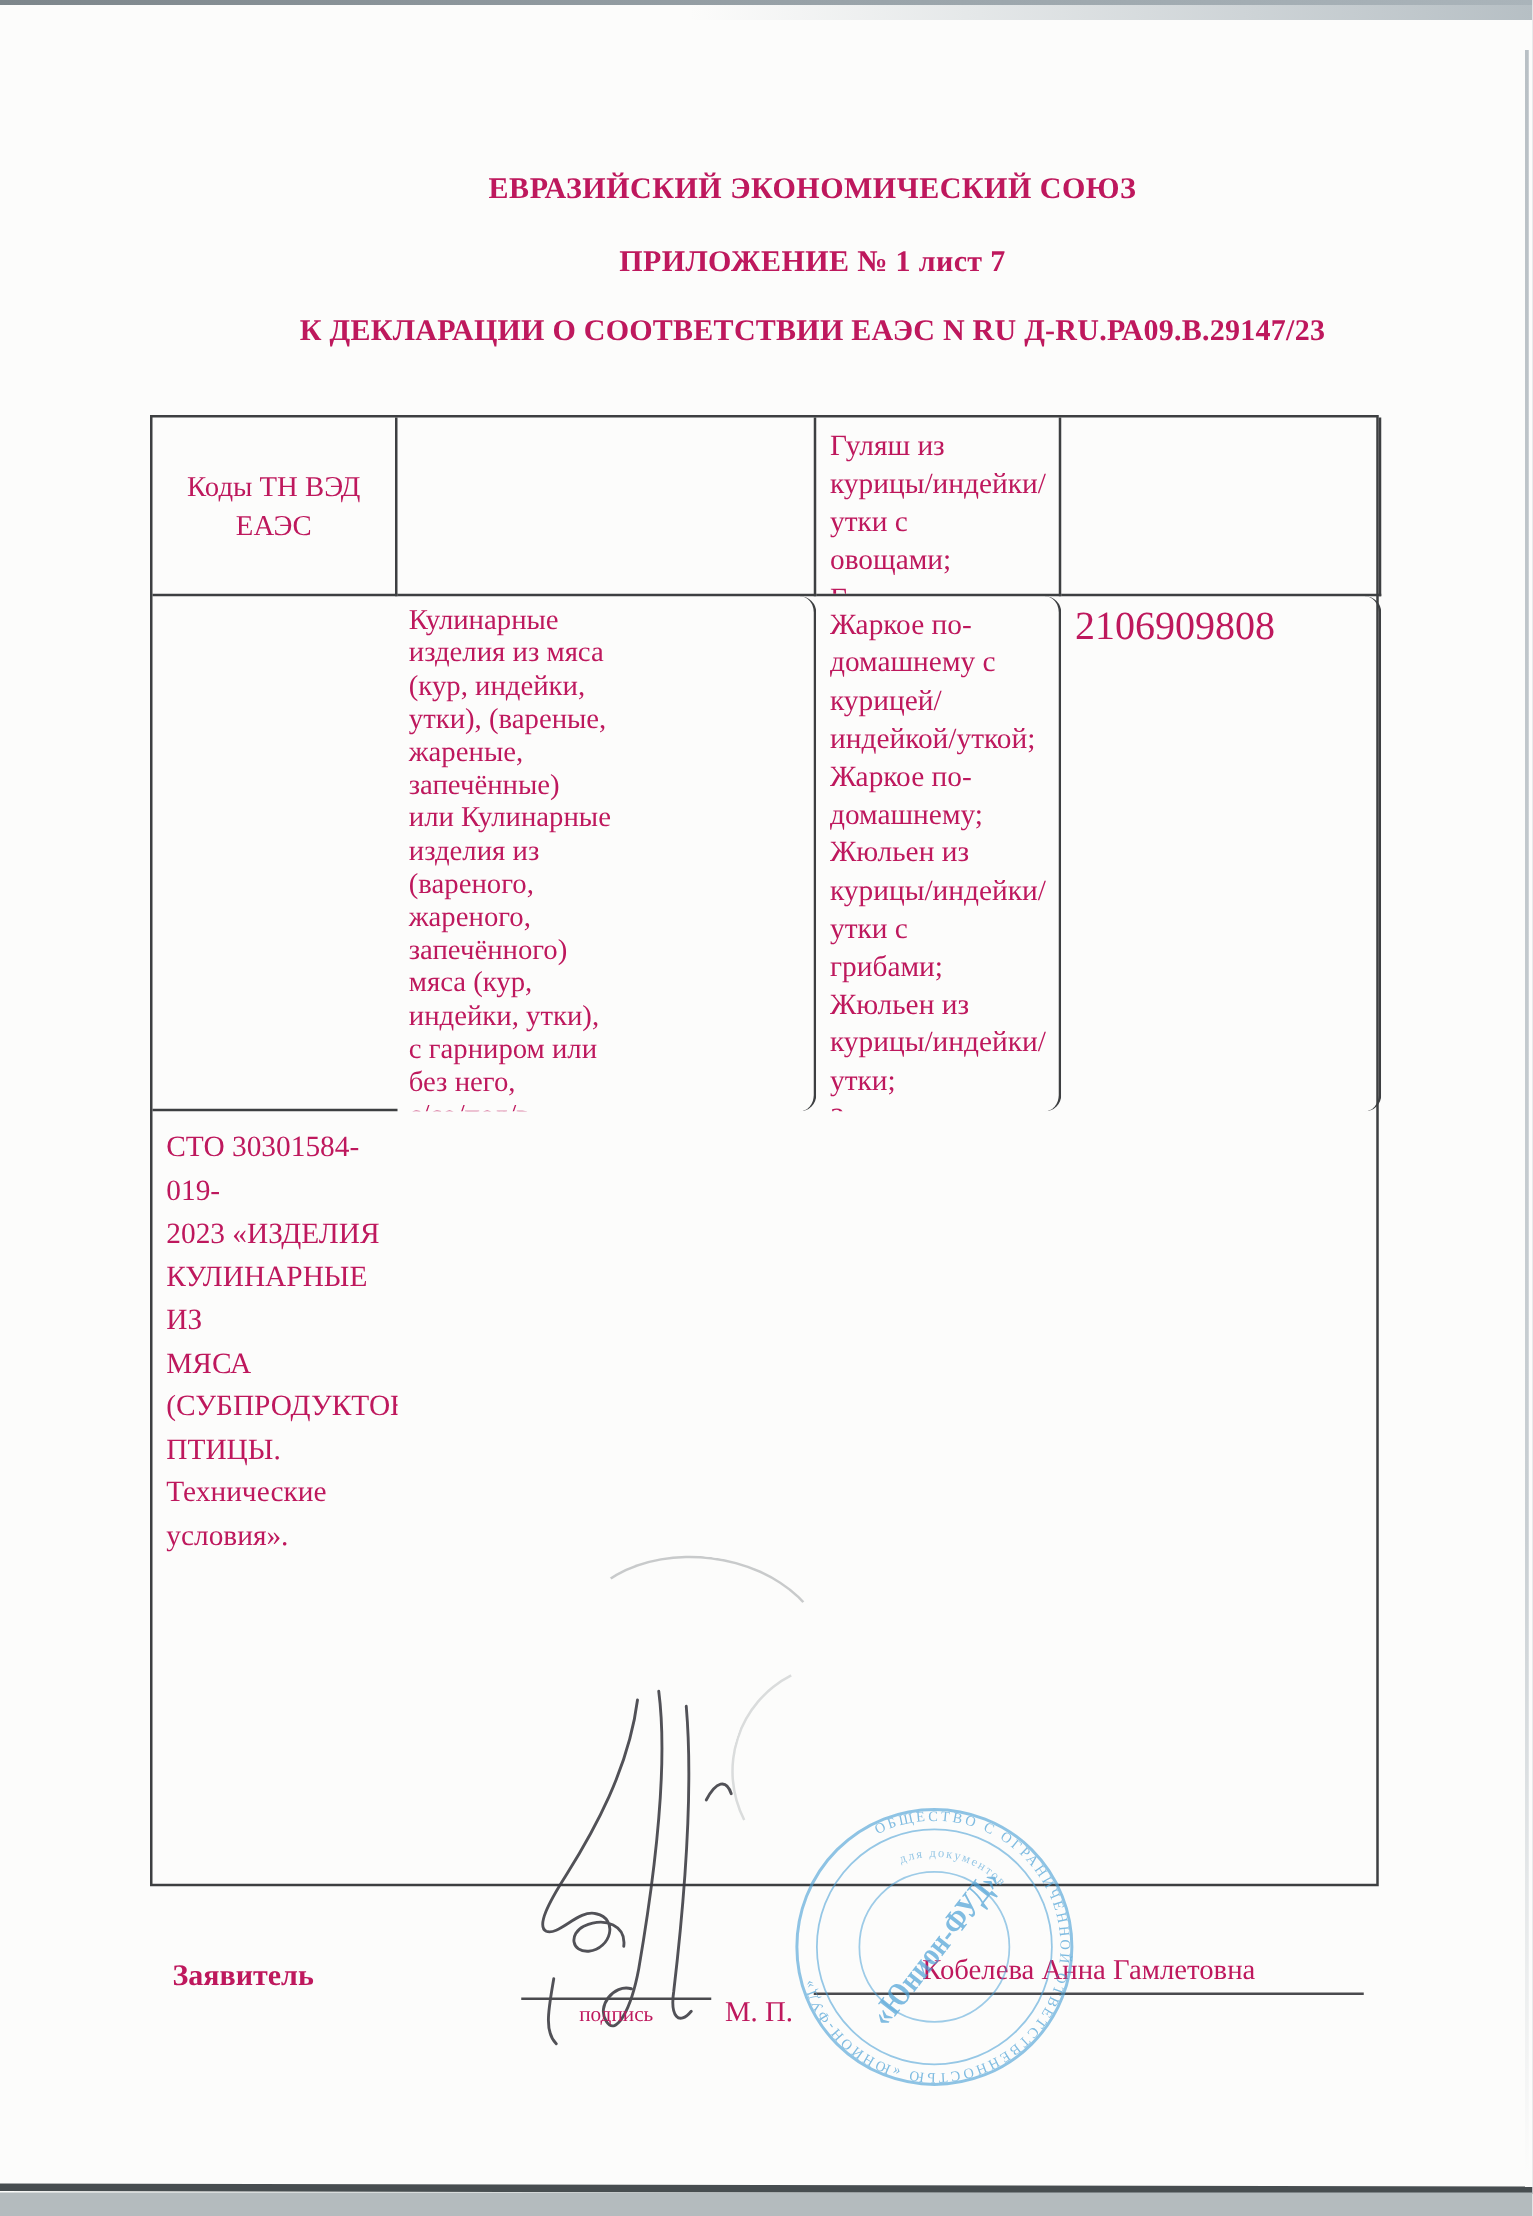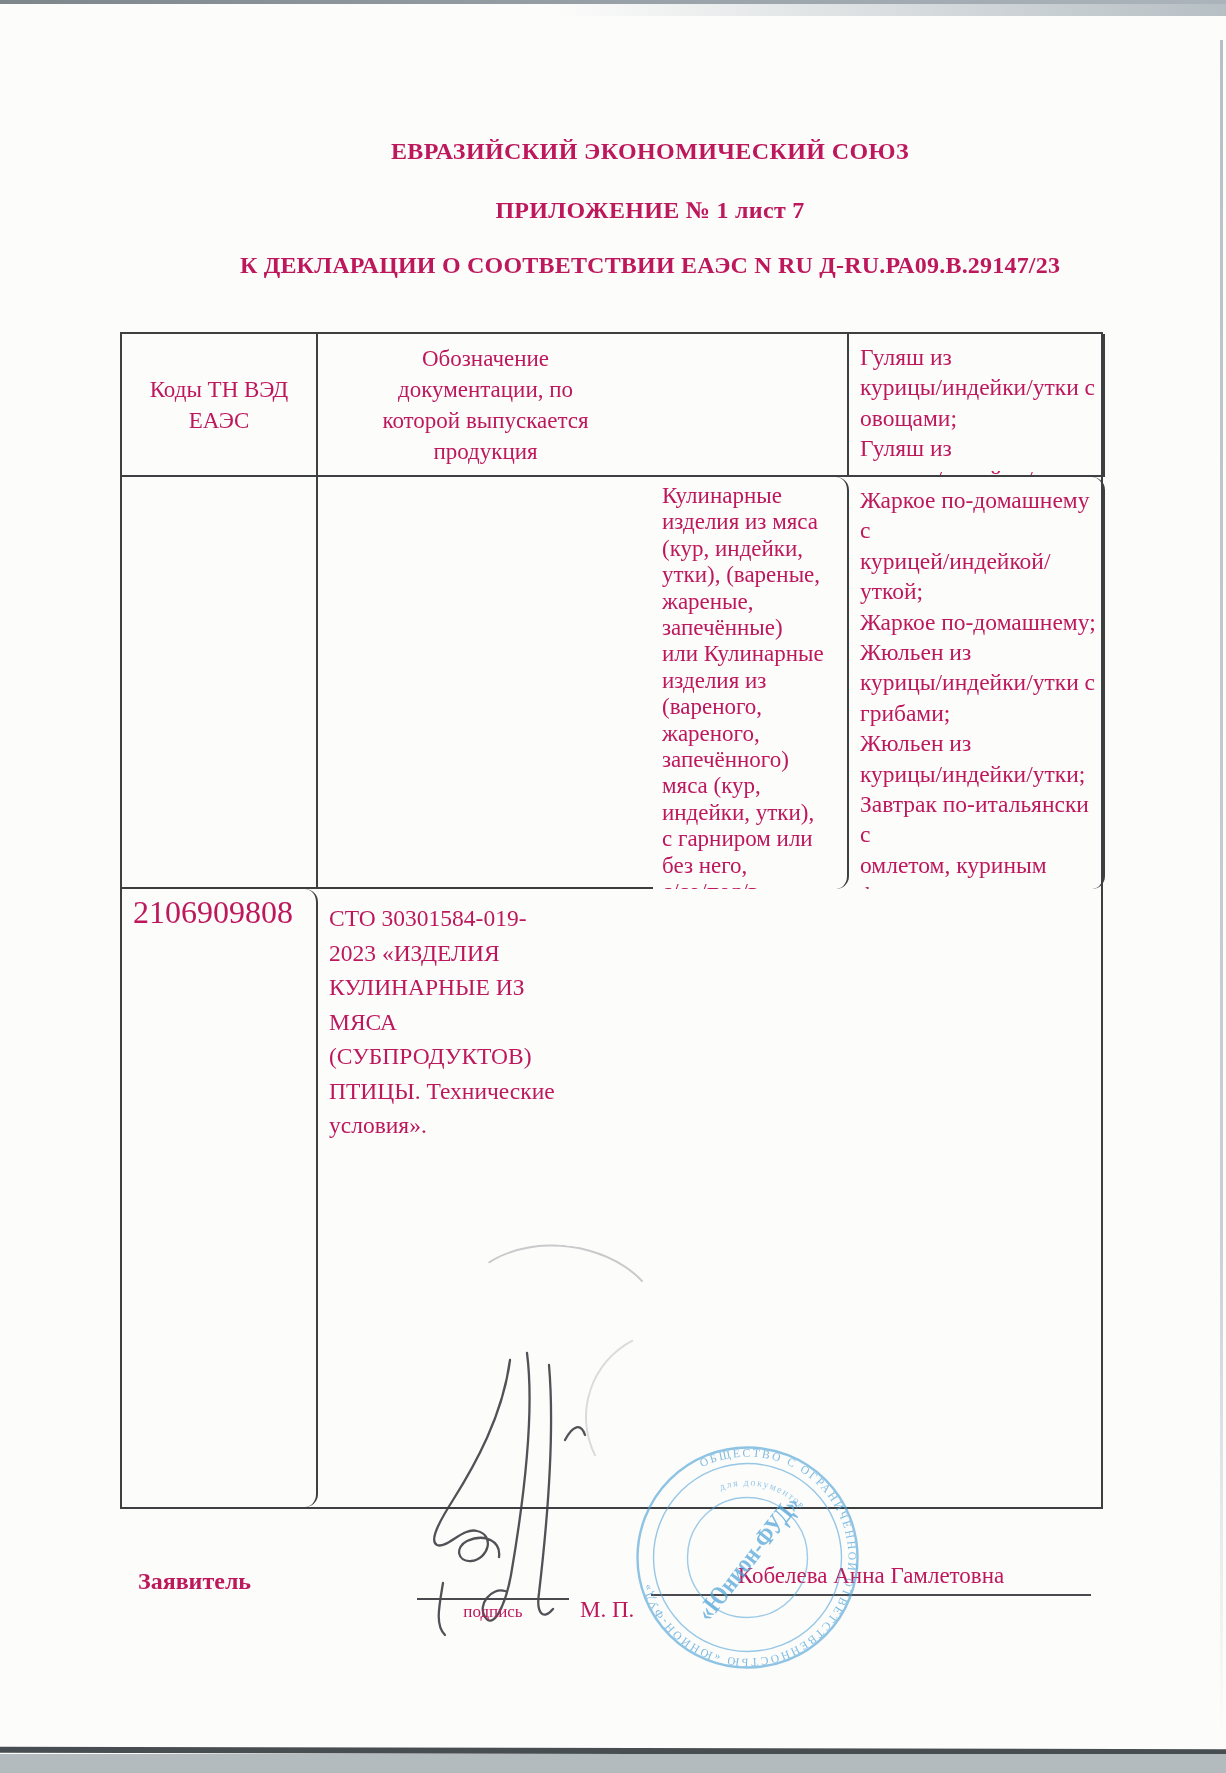--- a/index.html
+++ b/index.html
@@ -87,24 +87,20 @@
   <div class="doc-header">
     <div class="doc-title">ЕВРАЗИЙСКИЙ ЭКОНОМИЧЕСКИЙ СОЮЗ</div>
     <div class="doc-subtitle">ПРИЛОЖЕНИЕ № 1 лист 7</div>
     <div class="doc-declaration">К ДЕКЛАРАЦИИ О СООТВЕТСТВИИ ЕАЭС N RU Д-RU.РА09.В.29147/23</div>
   </div>
 
   <div class="decl-table">
 
     <div class="cell th">Коды ТН ВЭД
 ЕАЭС</div>
-    <div class="cell th last-col">Обозначение
-документации, по
-которой выпускается
-продукция</div>
 
     <div class="cell td name"></div>
     <div class="cell td info">Гуляш из
 курицы/индейки/утки с
 овощами;
 Гуляш из
 курицы/индейки/утки;
 Долма;
 Долма из
 курицы/индейки/утки;

